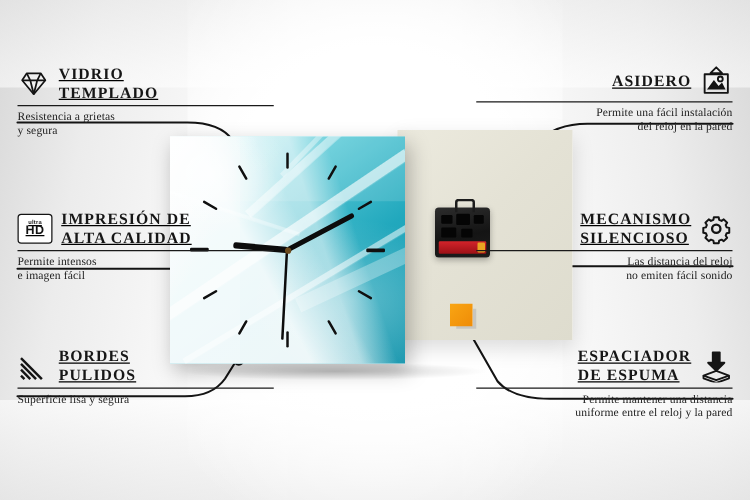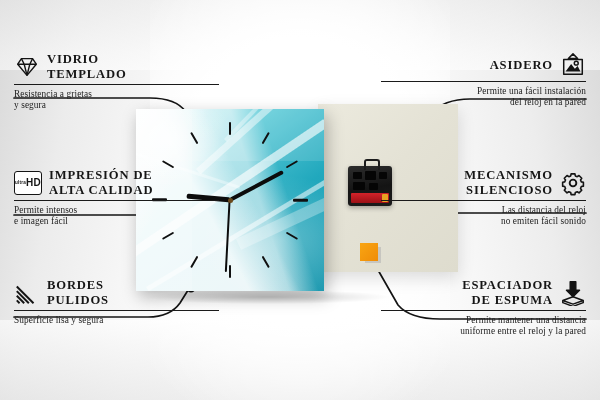--- a/index.html
+++ b/index.html
@@ -18,46 +18,46 @@
     background:linear-gradient(260deg,#d9d9d9 0%,#ededed 30%,#f9f9f9 64%,#ffffff 100%);}
   .bg-top{position:absolute;left:0;top:0;width:600px;height:70px;
     background:linear-gradient(180deg,#eaeaea 0%,#fbfbfb 75%,#ffffff 100%);opacity:.55;}
   .bg-bot{position:absolute;left:0;bottom:0;width:600px;height:80px;
     background:linear-gradient(0deg,#e3e3e3 0%,#f6f6f6 70%,#ffffff 100%);opacity:.6;}
   .bg-core{position:absolute;left:150px;top:0;width:300px;height:400px;
     background:radial-gradient(ellipse 220px 260px at 50% 45%,#ffffff 0%,#ffffff 55%,rgba(255,255,255,0) 100%);}
 
   
   .feat{position:absolute;width:205px;}
-  .feat .head{display:flex;align-items:center;gap:7px;}
+  .feat .head{display:flex;align-items:center;gap:7px;text-decoration:underline;}
   .feat.left .head{justify-content:flex-start;}
   .feat.right .head{justify-content:flex-end;}
   .ttl{
     font-family:"Liberation Serif", serif;
     font-weight:bold;font-size:12.6px;letter-spacing:.85px;
     line-height:14.5px;color:#161616;text-transform:uppercase;
   }
   .feat.left .ttl{text-align:left;}
-  .feat.right .ttl{text-align:right;}
+  .feat.right .ttl{text-align:left;}
   .rule{height:0;border-top:1.4px solid #1a1a1a;margin-top:3px;width:100%;}
   .desc{
     font-family:Liberation Serif, serif;
     font-size:9.3px;line-height:11.4px;color:#222;margin-top:4px;
     letter-spacing:.1px;
   }
   .feat.left .desc{text-align:left;}
   .feat.right .desc{text-align:right;}
 
   .ico{width:26px;height:26px;flex:0 0 26px;display:block;}
   .ico svg{display:block;width:26px;height:26px;}
 
   
   .hdbox{
     width:26px;height:22px;border:1.8px solid #141414;border-radius:3px;
-    display:flex;flex-direction:row;align-items:center;justify-content:center;
+    display:flex;flex-direction:column;align-items:center;justify-content:center;
     background:#fff;flex:0 0 26px;
   }
   .hdbox .u{font-family:"Liberation Sans",sans-serif;font-size:4.6px;font-weight:bold;
     letter-spacing:.2px;color:#141414;line-height:5px;}
   .hdbox .h{font-family:"Liberation Sans",sans-serif;font-size:10px;font-weight:bold;
     letter-spacing:.3px;color:#141414;line-height:10px;}
 
   
   #wires{position:absolute;left:0;top:0;width:600px;height:400px;pointer-events:none;}
 

